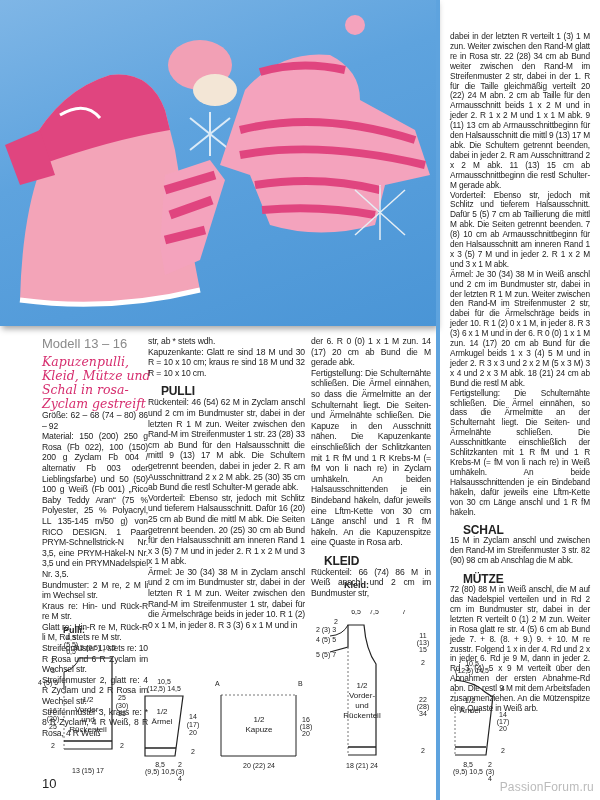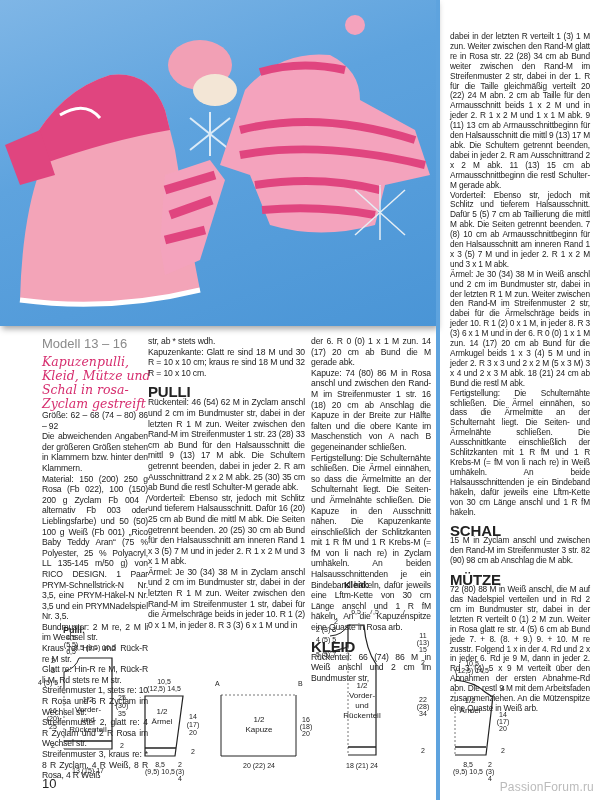--- a/index.html
+++ b/index.html
@@ -3,21 +3,21 @@
 <meta charset="utf-8">
 <style>
   html,body{margin:0;padding:0;}
   body{width:600px;height:800px;position:relative;overflow:hidden;background:#fff;font-family:"Liberation Sans",sans-serif;color:#222;}
   .photo{position:absolute;left:0;top:0;width:436px;height:326px;background:linear-gradient(160deg,#7fb6e6 0%,#5ea3de 40%,#4a95d6 100%);box-shadow:2px 3px 6px rgba(0,0,0,.35);overflow:hidden;}
   .photo svg{position:absolute;left:0;top:0;}
   .side-strip{position:absolute;left:436px;top:0;width:4px;height:800px;}
   .col{position:absolute;font-size:8.6px;line-height:10.6px;letter-spacing:-.15px;text-align:justify;font-family:"Liberation Sans",sans-serif;}
   .col p{margin:0;}
   .col b{font-weight:normal;}
-  .col h4{margin:8px 0 0;font-size:15px;line-height:11px;font-weight:bold;}
+  .col h4{margin:8px 13px 0;font-size:12px;line-height:11px;font-weight:bold;}
   .model{position:absolute;left:42px;top:336px;font-size:13px;color:#8a8a8a;font-weight:normal;}
   .title{position:absolute;left:42px;top:355px;width:110px;font-size:12.5px;line-height:14px;color:#d62d6e;font-family:"DejaVu Serif",serif;font-style:italic;}
   .diag{position:absolute;left:0;top:610px;width:600px;height:190px;}
   .diag-label{position:absolute;font-size:9px;font-weight:bold;padding-left:19px;}
   .page-num{position:absolute;left:42px;top:776px;font-size:13px;}
   .watermark{position:absolute;right:6px;bottom:6px;font-size:12px;color:#bbb;letter-spacing:.2px;}
   text{font-family:"Liberation Sans",sans-serif;}
 </style>
 </head>
 <body>
@@ -59,42 +59,40 @@
     </g>
   </svg>
 </div>
 <div class="side-strip" style="background: rgb(94, 163, 222);"></div>
 
 <div class="model">Modell 13 – 16</div>
 <div class="title">Kapuzenpulli, Kleid, Mütze und Schal in rosa-Zyclam gestreift</div>
 
 <div class="col" style="left:42px;top:410px;width:106px;">
   <p><b>Größe:</b><b> 62 – 68 (74 – 80) 86 – 92</b></p>
-  <p>Die abweichenden Angaben der größeren Größen stehen in Klammern bzw. hinter den Klammern.</p>
   <p><b>Material:</b><span> 150 (200) 250 g Rosa (Fb 022), 100 (150) 200 g Zyclam Fb 004 / alternativ Fb 003 oder Lieblingsfarbe) und 50 (50) 100 g Weiß (Fb 001) „Rico Baby Teddy Aran“ (75 % Polyester, 25 % Polyacryl, LL 135-145 m/50 g) von RICO DESIGN. 1 Paar PRYM-Schnellstrick-N Nr. 3,5, eine PRYM-Häkel-N Nr. 3,5 und ein PRYMNadelspiel Nr. 3,5.</span></p>
   <p><b>Bundmuster:</b><span> 2 M re, 2 M li im Wechsel str.</span></p>
   <p><b>Kraus re:</b><span> Hin- und Rück-R re M str.</span></p>
   <p><b>Glatt re:</b><span> Hin-R re M, Rück-R li M, Rd stets re M str.</span></p>
   <p><b>Streifenmuster 1, stets re:</b><span> 10 R Rosa und 6 R Zyclam im Wechsel str.</span></p>
   <p><b>Streifenmuster 2, glatt re:</b><span> 4 R Zyclam und 2 R Rosa im Wechsel str.</span></p>
   <p><b>Streifenmuster 3, kraus re:</b><span> * 8 R Zyclam, 4 R Weiß, 8 R Rosa, 4 R Weiß</span></p>
 </div>
 
 <div class="col" style="left:148px;top:336px;width:157px;">
   <p>str, ab * stets wdh.</p>
   <p><b>Kapuzenkante:</b><span> Glatt re sind 18 M und 30 R = 10 x 10 cm; kraus re sind 18 M und 32 R = 10 x 10 cm.</span></p>
   <h4>PULLI</h4>
   <p><b>Rückenteil:</b><span> 46 (54) 62 M in Zyclam anschl und 2 cm im Bundmuster str, dabei in der letzten R 1 M zun. Weiter zwischen den Rand-M im Streifenmuster 1 str. 23 (28) 33 cm ab Bund für den Halsausschnitt die mittl 9 (13) 17 M abk. Die Schultern getrennt beenden, dabei in jeder 2. R am Ausschnittrand 2 x 2 M abk. 25 (30) 35 cm ab Bund die restl Schulter-M gerade abk.</span></p>
   <p><b>Vorderteil:</b><span> Ebenso str, jedoch mit Schlitz und tieferem Halsausschnitt. Dafür 16 (20) 25 cm ab Bund die mittl M abk. Die Seiten getrennt beenden. 20 (25) 30 cm ab Bund für den Halsausschnitt am inneren Rand 1 x 3 (5) 7 M und in jeder 2. R 1 x 2 M und 3 x 1 M abk.</span></p>
   <p><b>Ärmel:</b><span> Je 30 (34) 38 M in Zyclam anschl und 2 cm im Bundmuster str, dabei in der letzten R 1 M zun. Weiter zwischen den Rand-M im Streifenmuster 1 str, dabei für die Ärmelschräge beids in jeder 10. R 1 (2) 0 x 1 M, in jeder 8. R 3 (3) 6 x 1 M und in</span></p>
 </div>
 
 <div class="col" style="left:311px;top:336px;width:120px;">
   <p>der 6. R 0 (0) 1 x 1 M zun. 14 (17) 20 cm ab Bund die M gerade abk.</p>
-  <p><b>Kapuze:</b><span> 74 (80) 86 M in Rosa anschl und zwischen den Rand-M im Streifenmuster 1 str. 16 (18) 20 cm ab Anschlag die Kapuze in der Breite zur Hälfte falten und die obere Kante im Maschenstich von A nach B gegeneinander schließen.</span></p>
   <p><b>Fertigstellung:</b><span> Die Schulternähte schließen. Die Ärmel einnähen, so dass die Ärmelmitte an der Schulternaht liegt. Die Seiten- und Ärmelnähte schließen. Die Kapuze in den Ausschnitt nähen. Die Kapuzenkante einschließlich der Schlitzkanten mit 1 R fM und 1 R Krebs-M (= fM von li nach re) in Zyclam umhäkeln. An beiden Halsausschnittenden je ein Bindeband häkeln, dafür jeweils eine Lftm-Kette von 30 cm Länge anschl und 1 R fM häkeln. An die Kapuzenspitze eine Quaste in Rosa arb.</span></p>
   <h4>KLEID</h4>
   <p><b>Rückenteil:</b><span> 66 (74) 86 M in Weiß anschl und 2 cm im Bundmuster str,</span></p>
 </div>
 
 <div class="col" style="left:450px;top:32px;width:140px;font-size:8.3px;line-height:9.9px;">
   <p>dabei in der letzten R verteilt 1 (3) 1 M zun. Weiter zwischen den Rand-M glatt re in Rosa str. 22 (28) 34 cm ab Bund weiter zwischen den Rand-M im Streifenmuster 2 str, dabei in der 1. R für die Taille gleichmäßig verteilt 20 (22) 24 M abn. 2 cm ab Taille für den Armausschnitt beids 1 x 2 M und in jeder 2. R 1 x 2 M und 1 x 1 M abk. 9 (11) 13 cm ab Armausschnittbeginn für den Halsausschnitt die mittl 9 (13) 17 M abk. Die Schultern getrennt beenden, dabei in jeder 2. R am Ausschnittrand 2 x 2 M abk. 11 (13) 15 cm ab Armausschnittbeginn die restl Schulter-M gerade abk.</p>
   <p><b>Vorderteil:</b><span> Ebenso str, jedoch mit Schlitz und tieferem Halsausschnitt. Dafür 5 (5) 7 cm ab Taillierung die mittl M abk. Die Seiten getrennt beenden. 7 (8) 10 cm ab Armausschnittbeginn für den Halsausschnitt am inneren Rand 1 x 3 (5) 7 M und in jeder 2. R 1 x 2 M und 3 x 1 M abk.</span></p>
   <p><b>Ärmel:</b><span> Je 30 (34) 38 M in Weiß anschl und 2 cm im Bundmuster str, dabei in der letzten R 1 M zun. Weiter zwischen den Rand-M im Streifenmuster 2 str, dabei für die Ärmelschräge beids in jeder 10. R 1 (2) 0 x 1 M, in jeder 8. R 3 (3) 6 x 1 M und in der 6. R 0 (0) 1 x 1 M zun. 14 (17) 20 cm ab Bund für die Armkugel beids 1 x 3 (4) 5 M und in jeder 2. R 3 x 3 und 2 x 2 M (5 x 3 M) 3 x 4 und 2 x 3 M abk. 18 (21) 24 cm ab Bund die restl M abk.</span></p>
   <p><b>Fertigstellung:</b><span> Die Schulternähte schließen. Die Ärmel einnähen, so dass die Ärmelmitte an der Schulternaht liegt. Die Seiten- und Ärmelnähte schließen. Die Ausschnittkante einschließlich der Schlitzkanten mit 1 R fM und 1 R Krebs-M (= fM von li nach re) in Weiß umhäkeln. An beide Halsausschnittenden je ein Bindeband häkeln, dafür jeweils eine Lftm-Kette von 30 cm Länge anschl und 1 R fM häkeln.</span></p>

